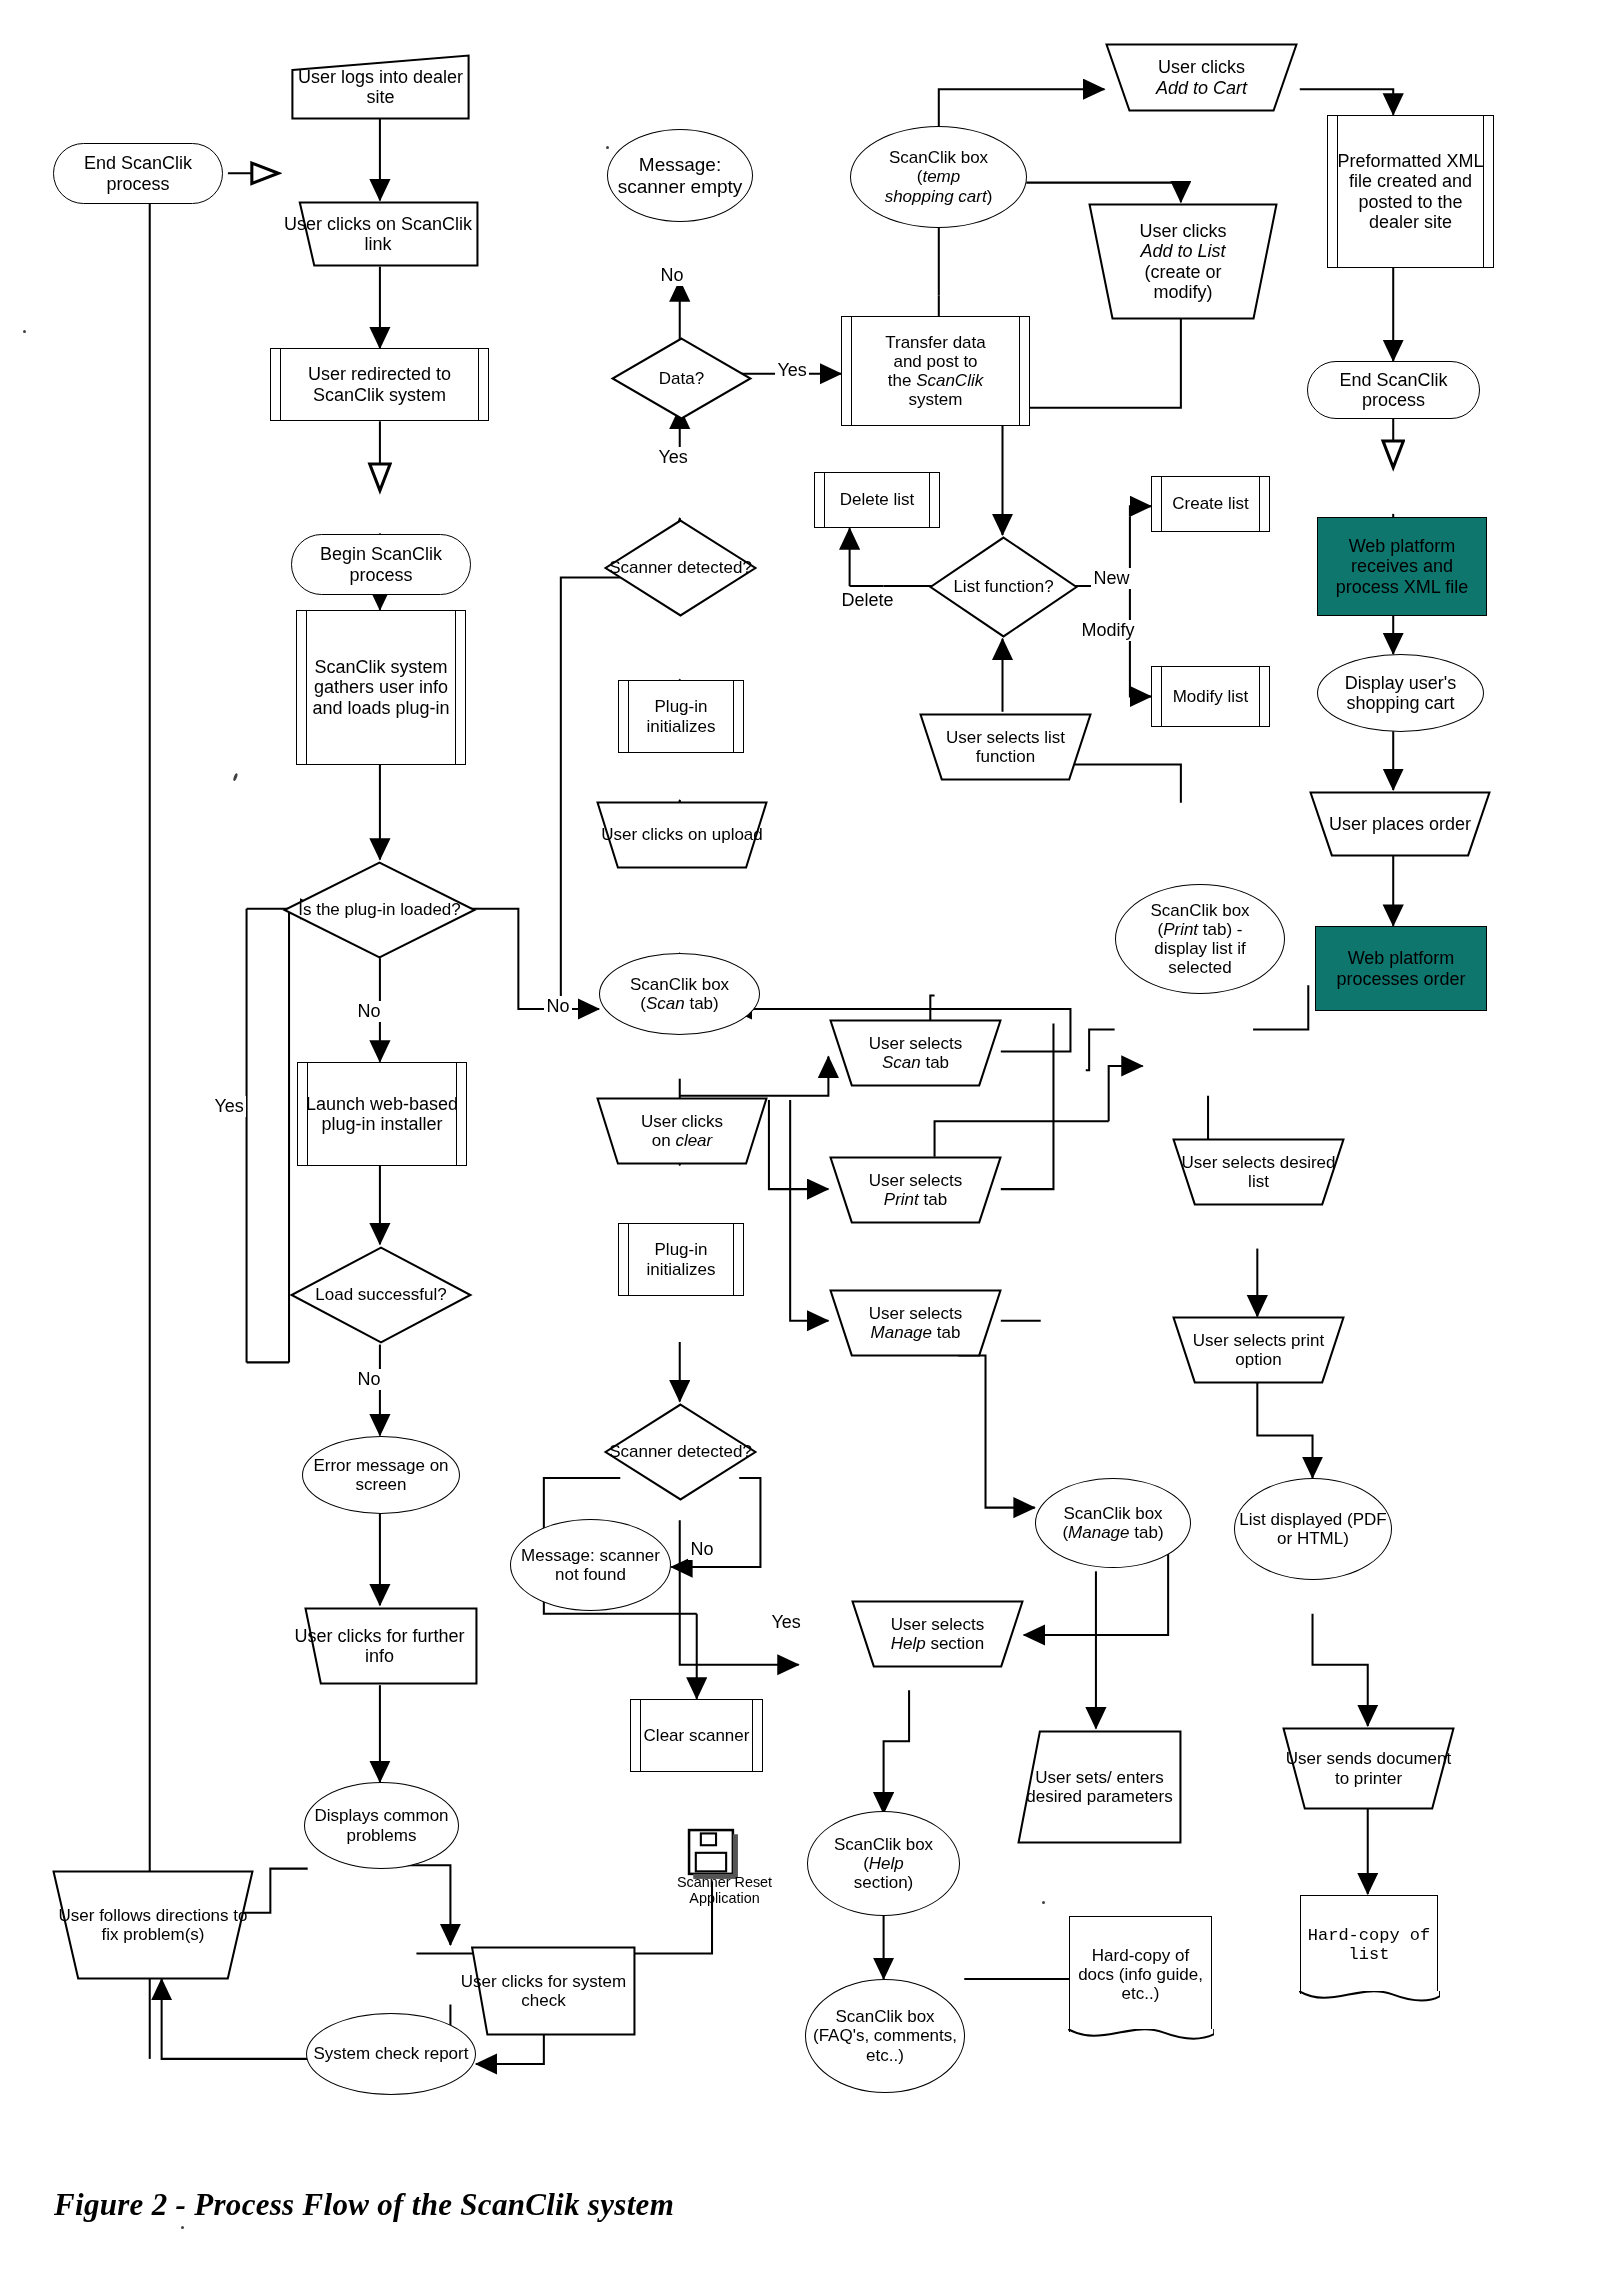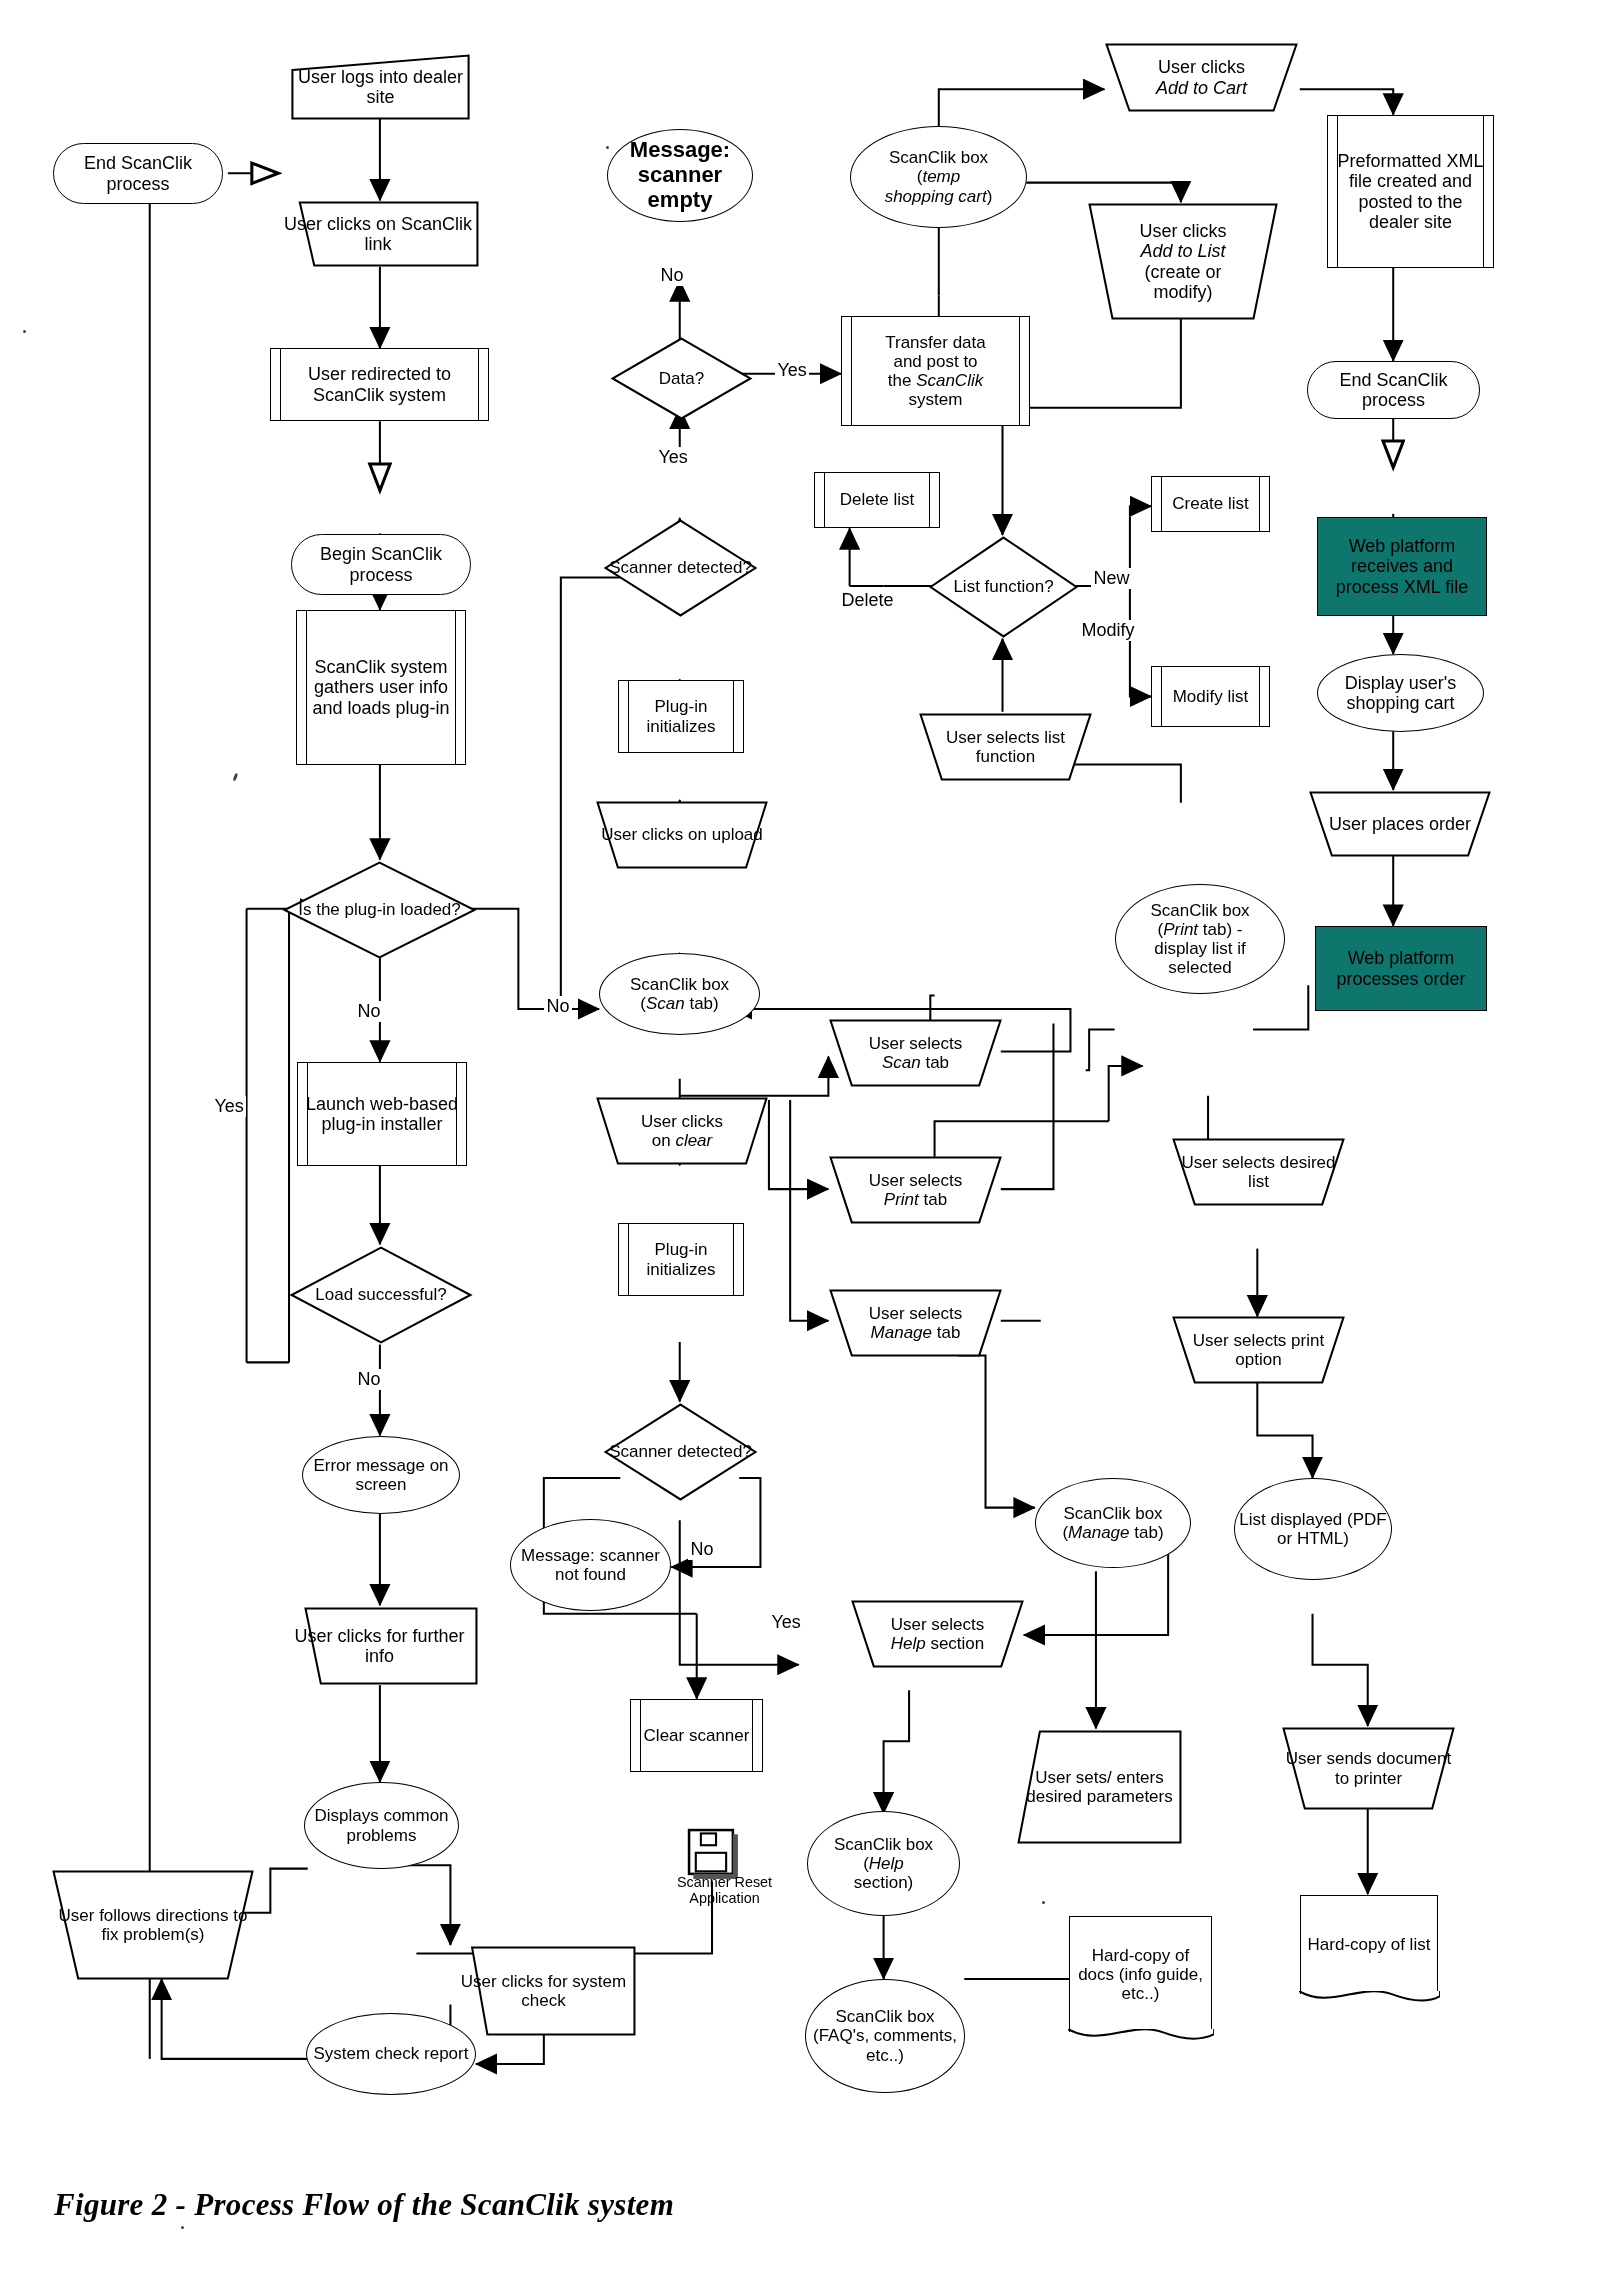--- a/index.html
+++ b/index.html
@@ -255,21 +255,21 @@
   </div>
 
   <div class="node shp-oval" style="left:306px;top:2013px;width:170px;height:82px;font-size:17px;">
     <span class="lbl">System check report</span>
   </div>
 
   <div class="node shp-term" style="left:53px;top:204px;width:170px;height:61px;font-size:18px;transform:translateY(-61px);">
     <span class="lbl">End ScanClik process</span>
   </div>
 
-  <div class="node shp-oval" style="left:607px;top:129px;width:146px;height:93px;font-size:22px;font-weight:bold;">
+  <div class="node shp-oval" style="left:607px;top:129px;width:146px;height:93px;font-size:19px;">
     <span class="lbl">Message: scanner empty</span>
   </div>
 
   <div class="node shp-diam" style="left:610px;top:336px;width:143px;height:85px;font-size:17px;">
     <svg class="geo" viewBox="0 0 168 100" preserveAspectRatio="none">
         <polygon points="84,3 165,50 84,97 3,50" fill="#fff" stroke="#000" stroke-width="2.4"></polygon>
       </svg>
     <span class="lbl">Data?</span>
   </div>
 
@@ -450,21 +450,21 @@
     <span class="lbl">List displayed (PDF or HTML)</span>
   </div>
 
   <div class="node shp-trap" style="left:1281px;top:1726px;width:175px;height:85px;font-size:17px;">
     <svg class="geo" viewBox="0 0 206 100" preserveAspectRatio="none">
         <polygon points="3,3 203,3 178,97 28,97" fill="#fff" stroke="#000" stroke-width="2.4"></polygon>
       </svg>
     <span class="lbl">User sends document to printer</span>
   </div>
 
-  <div class="node shp-doc" style="left:1300px;top:1895px;width:138px;height:99px;font-size:17px;">
+  <div class="node shp-doc" style="left:1300px;top:1895px;width:138px;height:99px;font-size:17px;font-family:Liberation Mono, monospace;">
     <span class="lbl">Hard-copy of list</span>
     <svg class="wave" viewBox="0 0 166 18" preserveAspectRatio="none">
         <path d="M0,0 C36,22 72,-10 110,4 C134,13 152,14 166,6 L166,0" fill="#fff" stroke="#000" stroke-width="2.4"></path>
       </svg>
   </div>
 
   <div class="node shp-oval" style="left:1035px;top:1478px;width:156px;height:90px;font-size:17px;">
     <span class="lbl">ScanClik box<br>(<i>Manage</i> tab)</span>
   </div>
 

